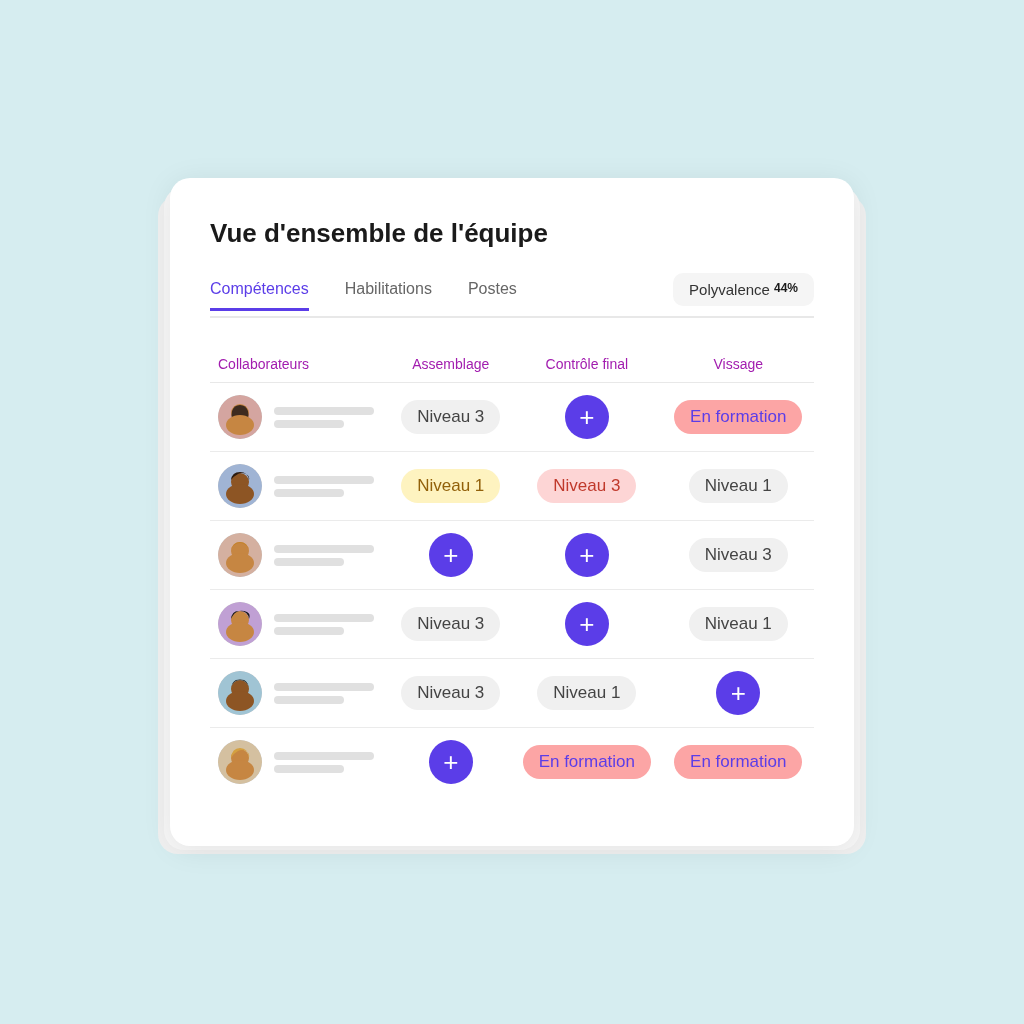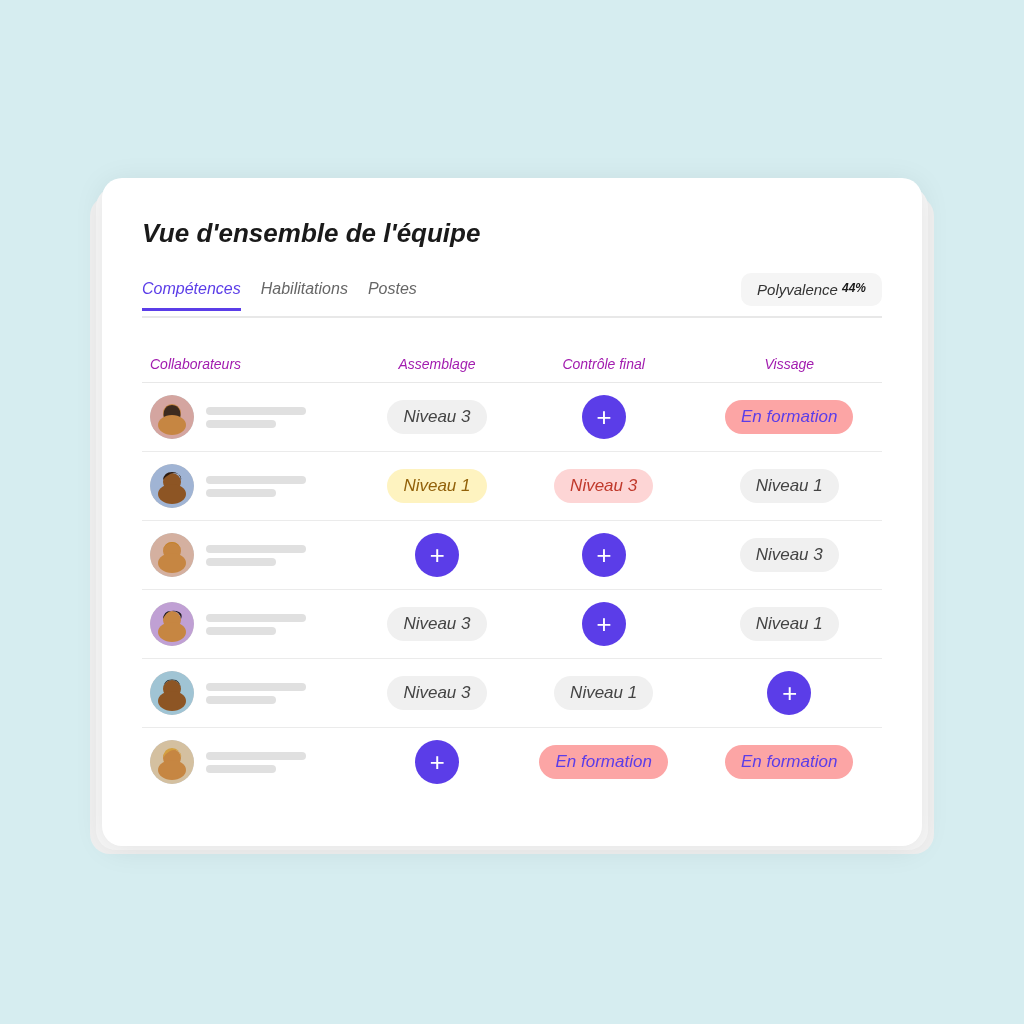--- a/index.html
+++ b/index.html
@@ -9,22 +9,21 @@
       display: flex;
       align-items: center;
       justify-content: center;
       min-height: 100vh;
       font-family: -apple-system, BlinkMacSystemFont, 'Segoe UI', sans-serif;
       padding: 40px;
     }
 
     .card-stack {
       position: relative;
-      width: 820px;
-      font-style: italic;
+      width: 684px;
     }
 
     .card-back-2 {
       position: absolute;
       top: 18px;
       left: -12px;
       right: -12px;
       height: calc(100% - 10px);
       background: #f0f0f0;
       border-radius: 20px;
@@ -61,21 +60,21 @@
     .tabs-row {
       display: flex;
       align-items: center;
       justify-content: space-between;
       margin-bottom: 28px;
       border-bottom: 2px solid #e8e8e8;
     }
 
     .tabs {
       display: flex;
-      gap: 20px;
+      gap: 36px;
     }
 
     .tab {
       font-size: 16px;
       font-weight: 500;
       color: #666;
       padding-bottom: 10px;
       cursor: pointer;
       border-bottom: 3px solid transparent;
       margin-bottom: -2px;

